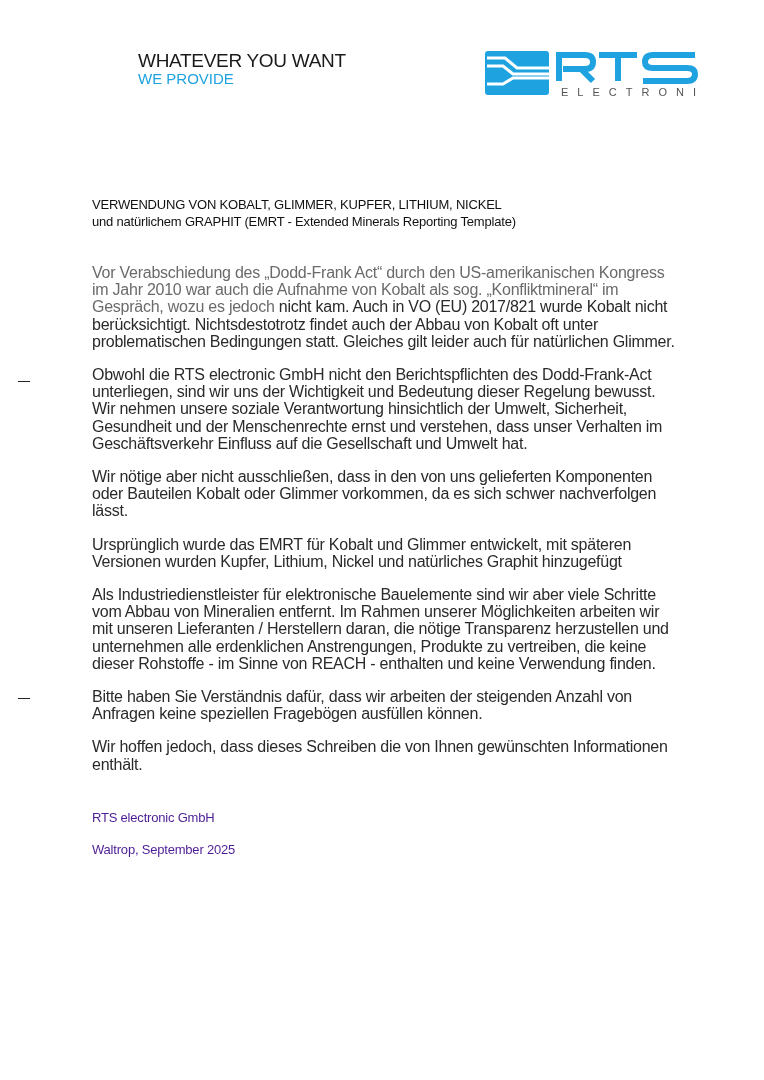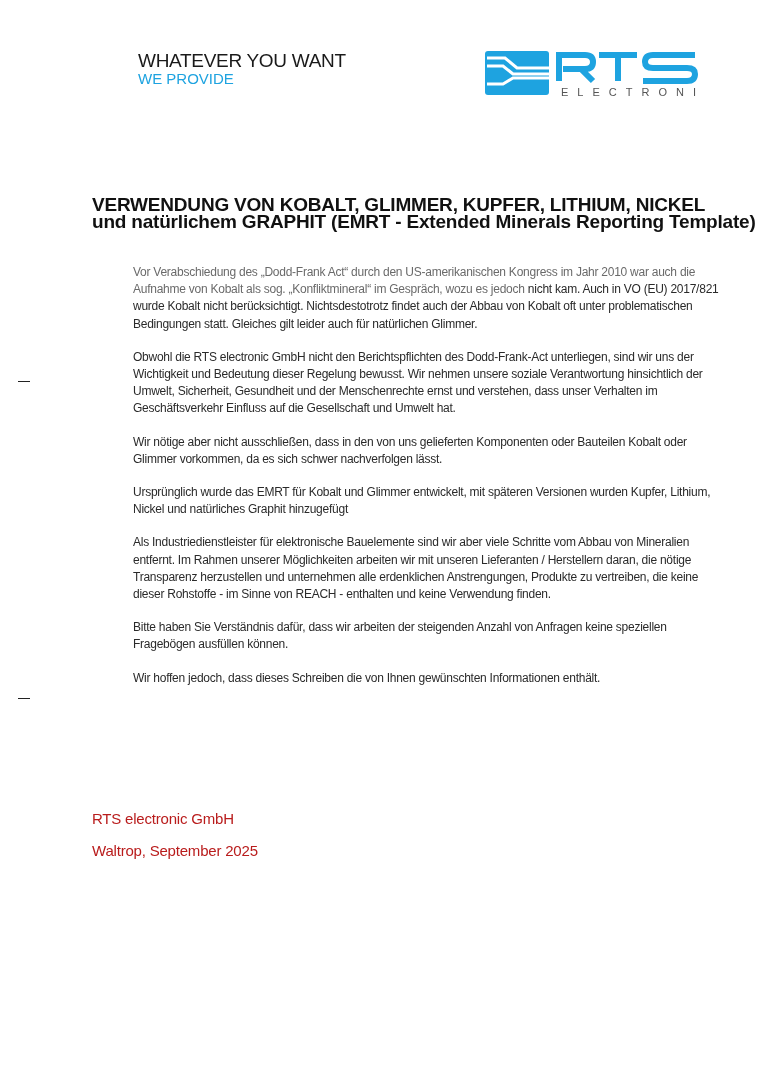--- a/index.html
+++ b/index.html
@@ -2,26 +2,26 @@
 <html><head>
 <meta charset="utf-8">
 <style>
   html, body { margin:0; padding:0; background:#ffffff; }
   body { width:764px; height:1080px; position:relative; overflow:hidden;
          font-family:"Liberation Sans", sans-serif; color:#1e1e1e; }
   .slogan { position:absolute; left:94px; top:51px;margin-left:44px; }
   .slogan .l1 { font-size:19px; color:#1a1a1a; letter-spacing:-0.3px; line-height:20px; font-weight:400; }
   .slogan .l2 { font-size:15px; color:#1ea3e0; font-weight:400; line-height:16px; }
   .logo { position:absolute; left:485px; top:50px; width:215px; height:48px; }
-  .title { position:absolute; left:92px; top:196px; font-size:19px; line-height:17px; color:#111; letter-spacing:-0.2px;font-weight:bold; }
-  .content { position:absolute; left:92px; top:264px; width:590px; font-size:12px; line-height:17.2px; color:#2a2a2a; letter-spacing:-0.25px;margin-left:41px; }
+  .title { position:absolute; left:92px; top:196px; font-size:13px; line-height:17px; color:#111; letter-spacing:-0.2px; }
+  .content { position:absolute; left:92px; top:264px; width:590px; font-size:16px; line-height:17.2px; color:#2a2a2a; letter-spacing:-0.25px; }
   .content p { margin:0 0 16px 0; }
   .grey { color:#6a6a6a; }
   .mark { position:absolute; left:18px; width:12px; height:1px; background:#222; }
-  .sig { position:absolute; left:92px; font-size:15px; color:#b91c1c; letter-spacing:-0.2px;text-align:center; }
+  .sig { position:absolute; left:92px; font-size:13px; color:#4c1d95; letter-spacing:-0.2px;text-align:center; }
 </style>
 </head>
 <body>
 
 <div class="slogan">
   <div class="l1">WHATEVER YOU WANT</div>
   <div class="l2">WE PROVIDE</div>
 </div>
 
 <div class="logo">

